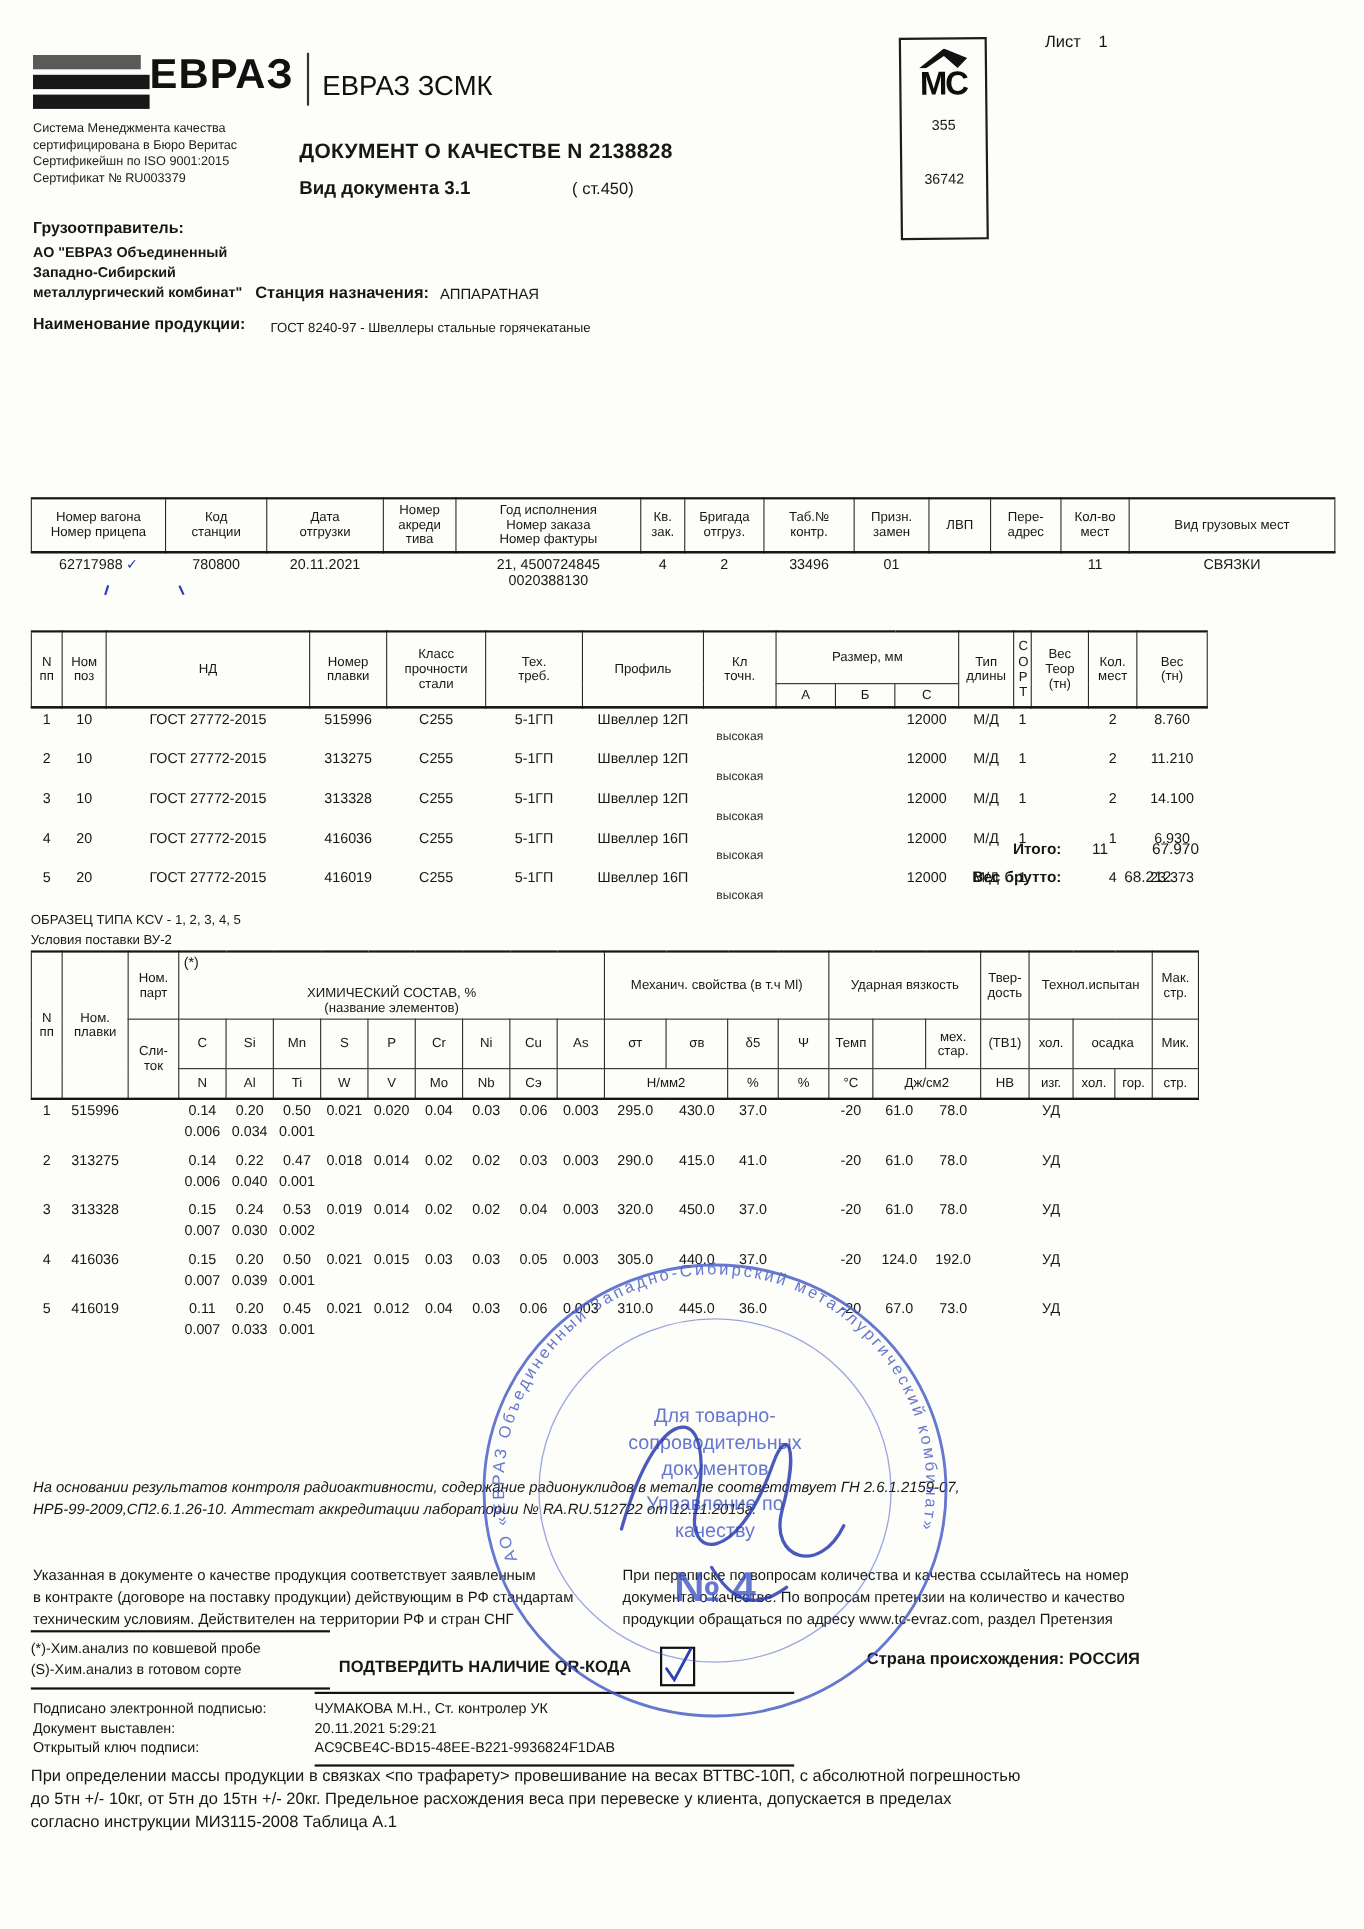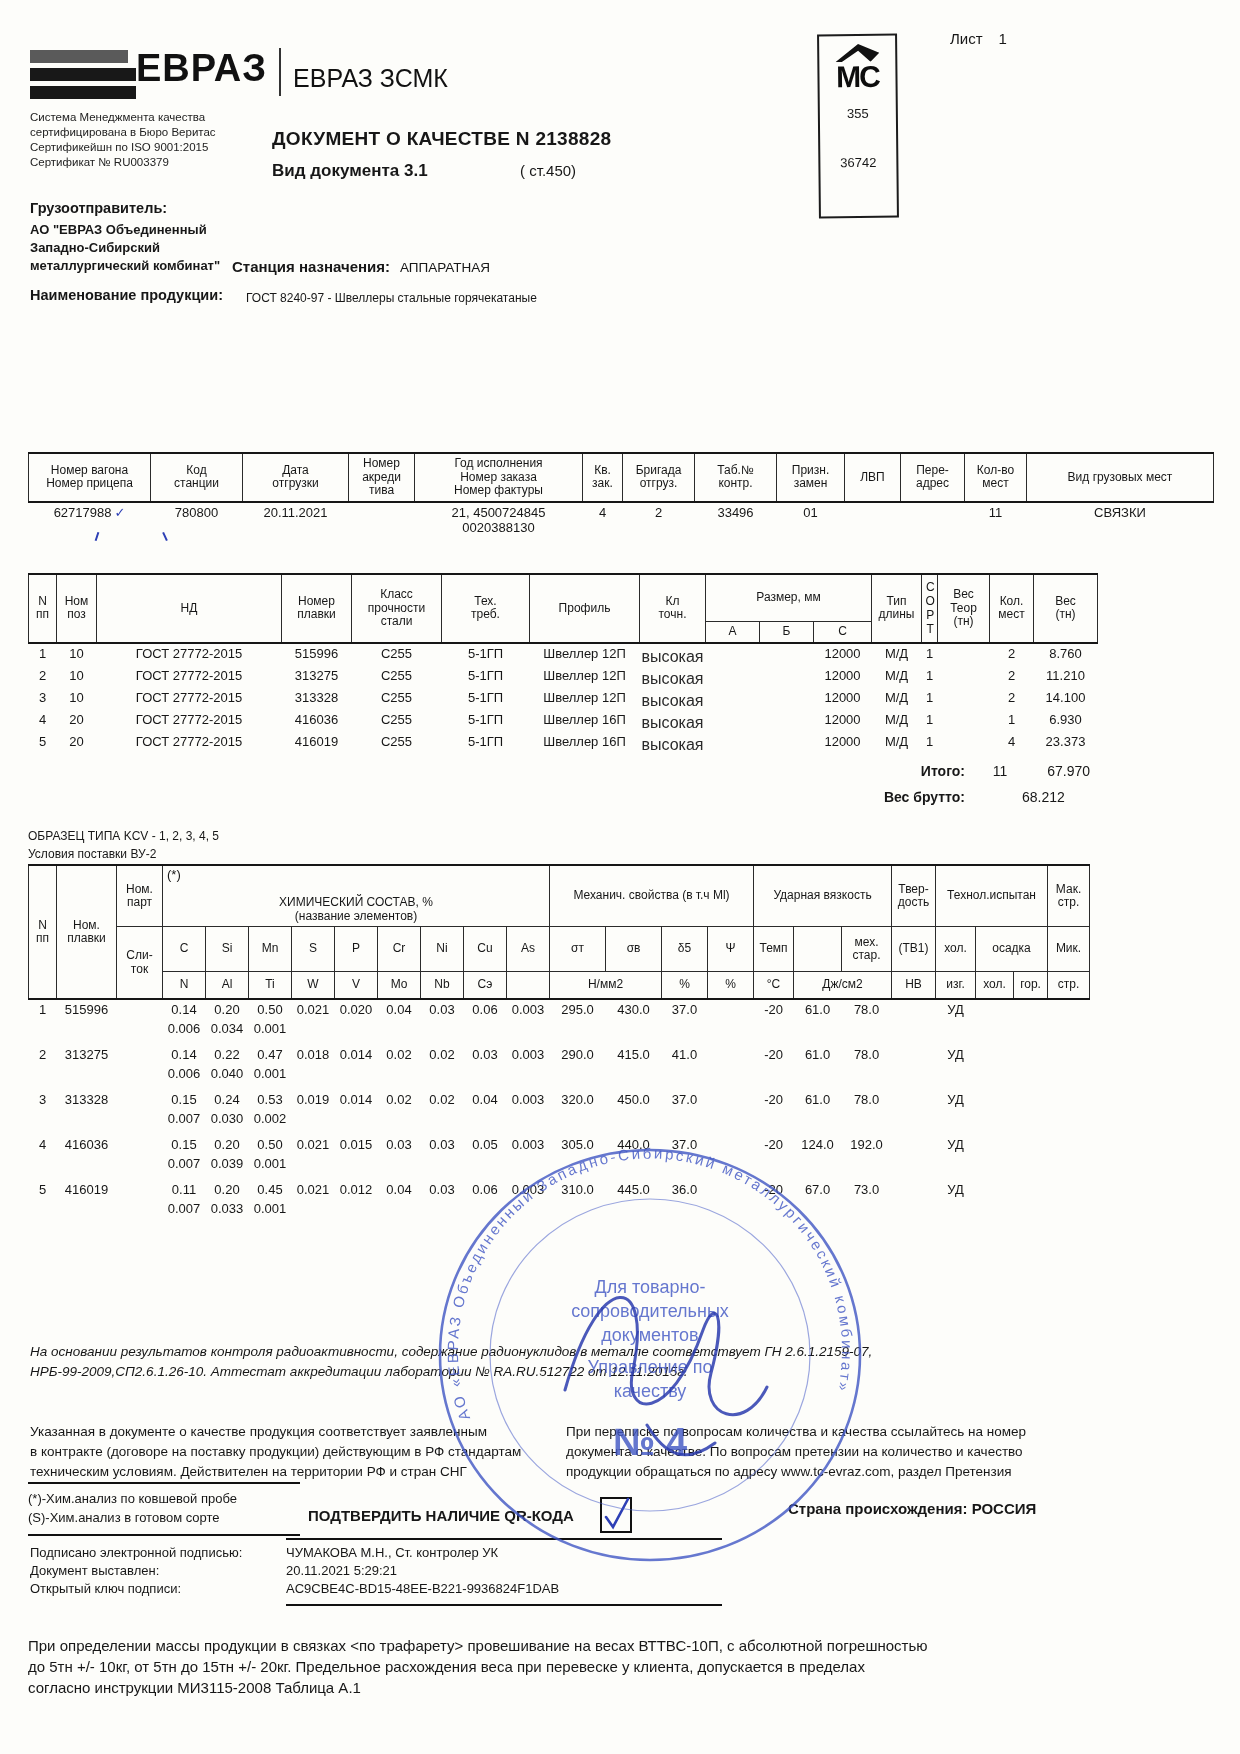--- a/index.html
+++ b/index.html
@@ -51,21 +51,21 @@
   .tbl-wagon th{height:16px;}
   .tbl-wagon td{padding-top:6px;}
   .pen-check{color:#2d3fb5;font-size:13px;margin-left:3px;}
   .pen-marks{top:532px;left:96px;width:80px;height:12px;}
   .pen-marks i{position:absolute;width:2px;height:9px;background:#2d3fb5;transform:rotate(18deg);}
   .pen-marks i:last-child{left:68px;transform:rotate(-25deg);}
 
   .tbl-products{top:573px;left:28px;width:1069px;}
   .tbl-products thead tr:first-child th{height:40px;}
   .tbl-products td{padding-top:3px;}
-  .tbl-products td:nth-child(8){font-size:16px;color:#2a2a2a;padding-top:5px;}
+  .tbl-products td:nth-child(8){font-size:11px;color:#2a2a2a;padding-top:19px;}
   th.vert{writing-mode:vertical-rl;text-orientation:upright;font-size:9px;line-height:10px;letter-spacing:0;padding:1px 0;}
 
   .tot-label1{top:763px;left:845px;width:120px;text-align:right;font-size:14px;font-weight:bold;}
   .tot-places{top:763px;left:975px;width:50px;text-align:center;font-size:14px;}
   .tot-w1{top:763px;left:1022px;width:68px;text-align:right;font-size:14px;}
   .tot-label2{top:789px;left:845px;width:120px;text-align:right;font-size:14px;font-weight:bold;}
   .tot-w2{top:789px;left:1022px;width:68px;text-align:left;font-size:14px;}
 
   .sample-line{top:829px;left:28px;font-size:12px;}
   .delivery-line{top:847px;left:28px;font-size:12px;}
@@ -85,21 +85,21 @@
   .right-notice{top:1422px;left:566px;font-size:13.5px;line-height:20px;}
   .chem-notes{top:1482px;left:28px;width:272px;border-top:2px solid #111;border-bottom:2px solid #111;
       padding:5px 0 7px;font-size:13px;line-height:19px;}
   .qr-row{top:1497px;left:308px;font-size:15px;font-weight:bold;display:flex;align-items:center;}
   .qr-box{display:inline-block;width:28px;height:32px;border:2.5px solid #111;margin-left:26px;position:relative;}
   .qr-box svg{position:absolute;top:-8px;left:-4px;}
   .country{top:1500px;left:788px;font-size:15px;font-weight:bold;}
   .sig-labels{top:1544px;left:30px;font-size:13px;line-height:18px;}
   .sig-values{top:1538px;left:286px;width:436px;border-top:2.5px solid #111;border-bottom:2.5px solid #111;
       padding:4px 0 6px;font-size:13px;line-height:18px;}
-  .mass-note{top:1604px;left:28px;width:1192px;font-size:15px;line-height:21px;margin-top:31px;}
+  .mass-note{top:1604px;left:28px;width:1192px;font-size:15px;line-height:21px;}
 
   
   .stamp{top:1125px;left:415px;pointer-events:none;}
 </style>
 </head>
 <body>
 
 <div class="page">
 
   <div class="abs logo-row">

